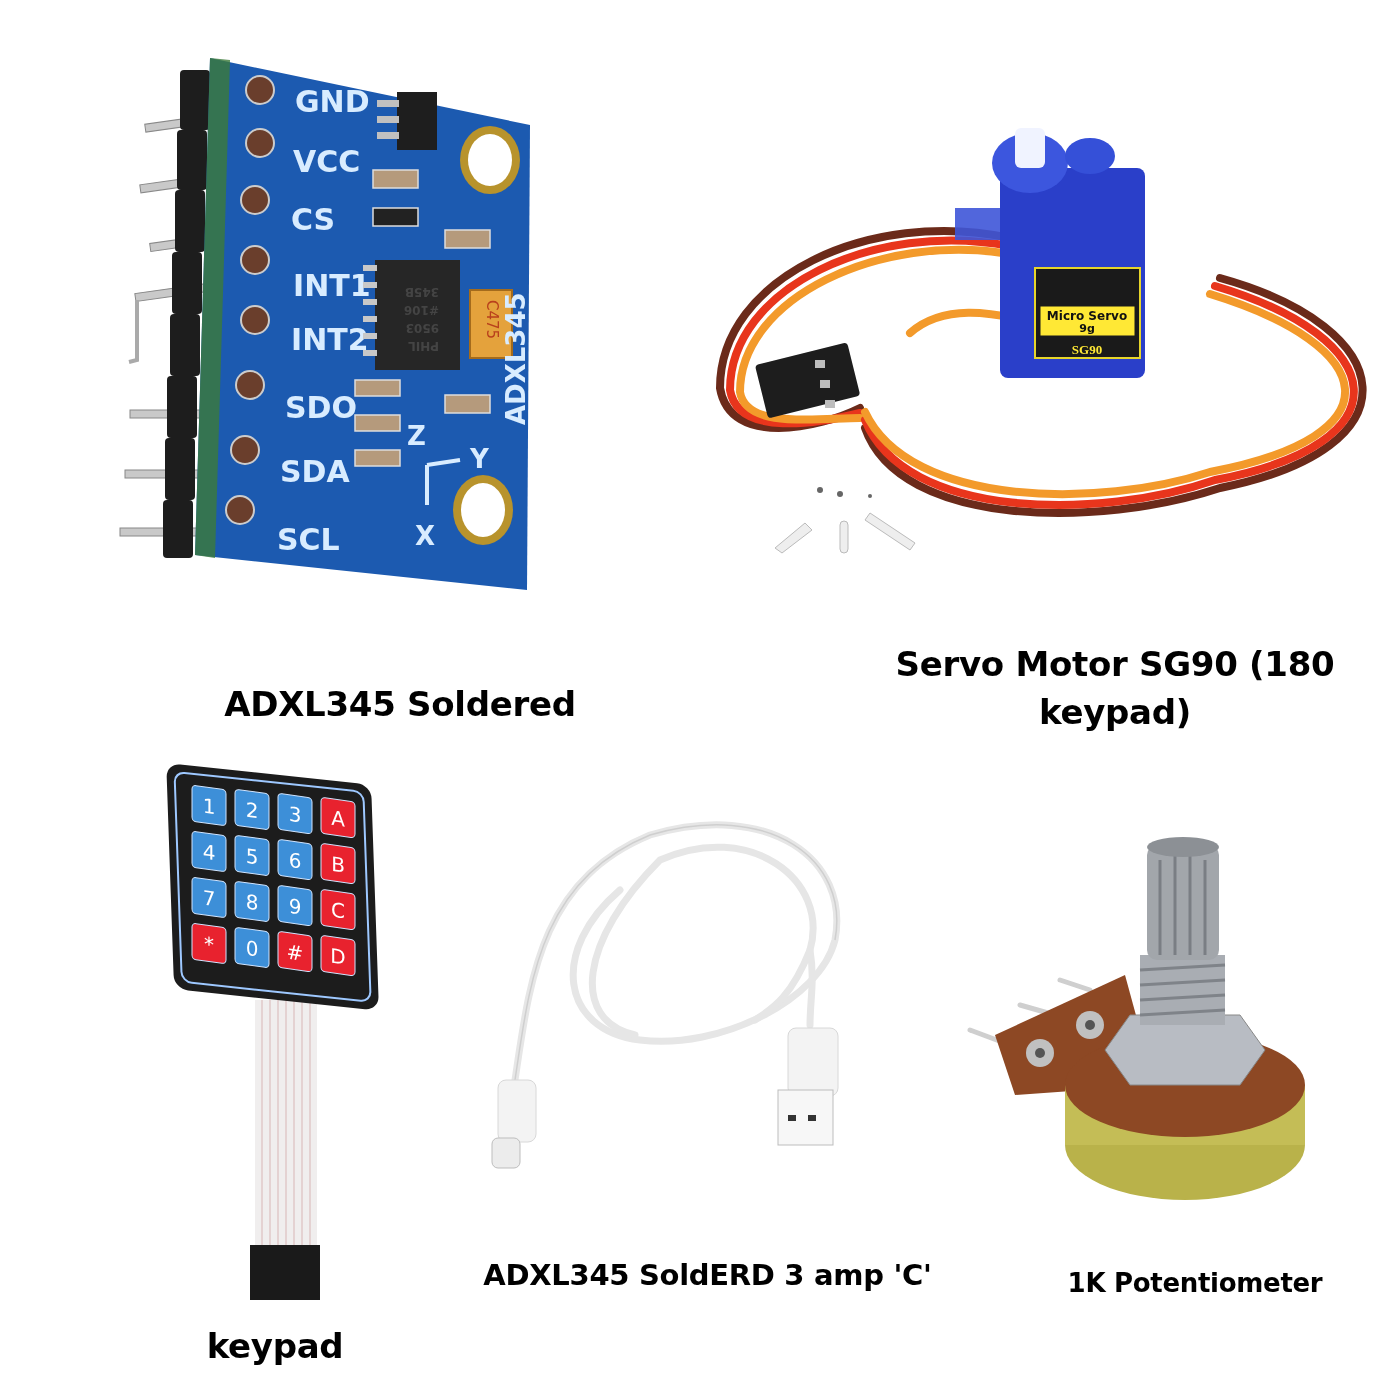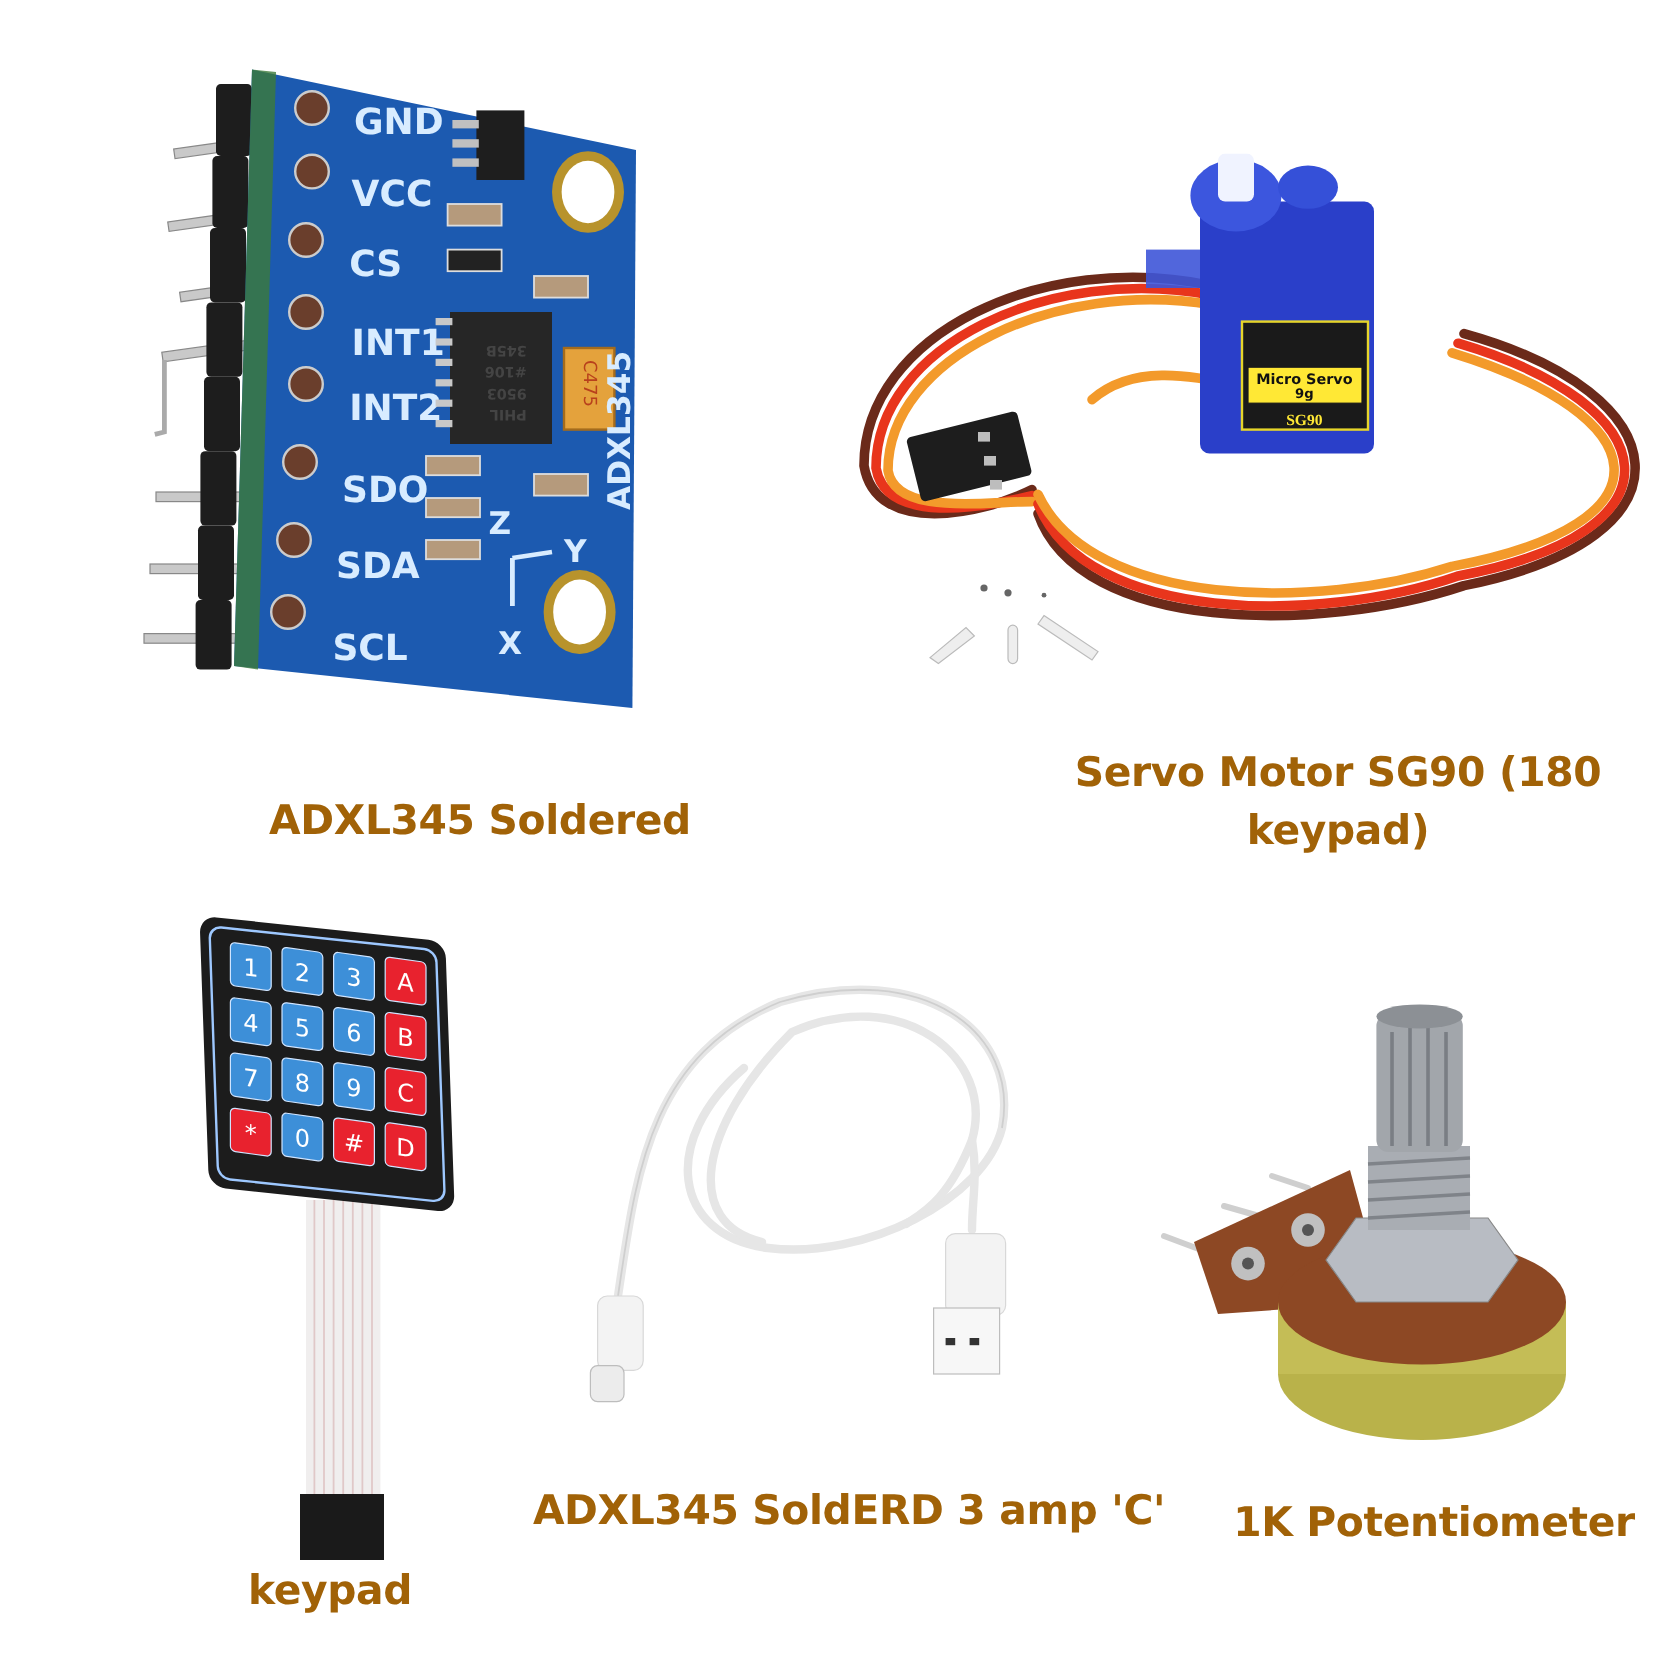--- a/index.html
+++ b/index.html
@@ -1,21 +1,21 @@
 <!DOCTYPE html>
 <html><head>
 <meta charset="utf-8">
 <style>
   html, body { margin: 0; padding: 0; background: #ffffff; }
   body { width: 1400px; height: 1400px; position: relative; overflow: hidden;
          font-family: "Liberation Sans", "DejaVu Sans", sans-serif; }
   .abs { position: absolute; }
-  .caption { position: absolute; color: #a16207; font-weight: 700; text-align: center;
+  .caption { position: absolute; color: #000000; font-weight: 700; text-align: center;
              font-family: "DejaVu Sans", "Liberation Sans", sans-serif; line-height: 1.42;
-             letter-spacing: -0.3px; }
+             letter-spacing: -0.3px; margin-top: 20px; }
   svg text { font-family: "DejaVu Sans", "Liberation Sans", sans-serif; }
 </style>
 </head>
 <body>
 
 <div class="abs" style="left:115px; top:50px; width:430px; height:550px;text-decoration:underline;">
   <svg width="430" height="550" viewBox="0 0 430 550">
 
     <g fill="#c9c9c9" stroke="#888" stroke-width="1">
       <rect x="30" y="70" width="60" height="8" transform="rotate(-8 60 74)"></rect>
@@ -239,21 +239,21 @@
       <path d="M45 280 C60 180 70 80 180 35 C300 0 380 60 365 140"></path>
     </g>
     <rect x="28" y="280" width="38" height="62" rx="8" fill="#f3f3f3" stroke="#d8d8d8"></rect>
     <rect x="22" y="338" width="28" height="30" rx="6" fill="#ececec" stroke="#bdbdbd"></rect>
     <rect x="318" y="228" width="50" height="68" rx="8" fill="#f3f3f3" stroke="#d8d8d8"></rect>
     <rect x="308" y="290" width="55" height="55" fill="#f7f7f7" stroke="#bdbdbd"></rect>
     <rect x="318" y="315" width="8" height="6" fill="#333"></rect>
       <rect x="338" y="315" width="8" height="6" fill="#333"></rect>
   </svg>
 </div>
-<div class="caption" style="left:420px; top:1232px; width:575px; font-size:34px; line-height:1.6;">
+<div class="caption" style="left:420px; top:1232px; width:575px; font-size:29px; line-height:1.6;">
   <div>ADXL345 SoldERD 3 amp 'C'</div>
 </div>
 
 <div class="abs" style="left:955px; top:835px; width:430px; height:380px;">
   <svg width="430" height="380" viewBox="0 0 430 380">
 
     <g stroke="#cfcfcf" stroke-width="5" stroke-linecap="round">
       <line x1="105" y1="145" x2="135" y2="155"></line>
       <line x1="65" y1="170" x2="100" y2="180"></line>
       <line x1="15" y1="195" x2="55" y2="210"></line>
@@ -282,13 +282,13 @@
     <rect x="192" y="10" width="72" height="115" rx="10" fill="#a2a6ab"></rect>
     <g stroke="#7a7e84" stroke-width="3">
         <line x1="205" y1="25" x2="205" y2="120"></line>
         <line x1="220" y1="20" x2="220" y2="120"></line>
         <line x1="235" y1="20" x2="235" y2="120"></line>
         <line x1="250" y1="25" x2="250" y2="120"></line>
       </g>
     <ellipse cx="228" cy="12" rx="36" ry="10" fill="#8c9095"></ellipse>
   </svg>
 </div>
-<div class="caption" style="left:1010px; top:1245px; width:370px; font-size:34px;">1K Potentiometer</div>
+<div class="caption" style="left:1010px; top:1245px; width:370px; font-size:26px;">1K Potentiometer</div>
 
 </body></html>

